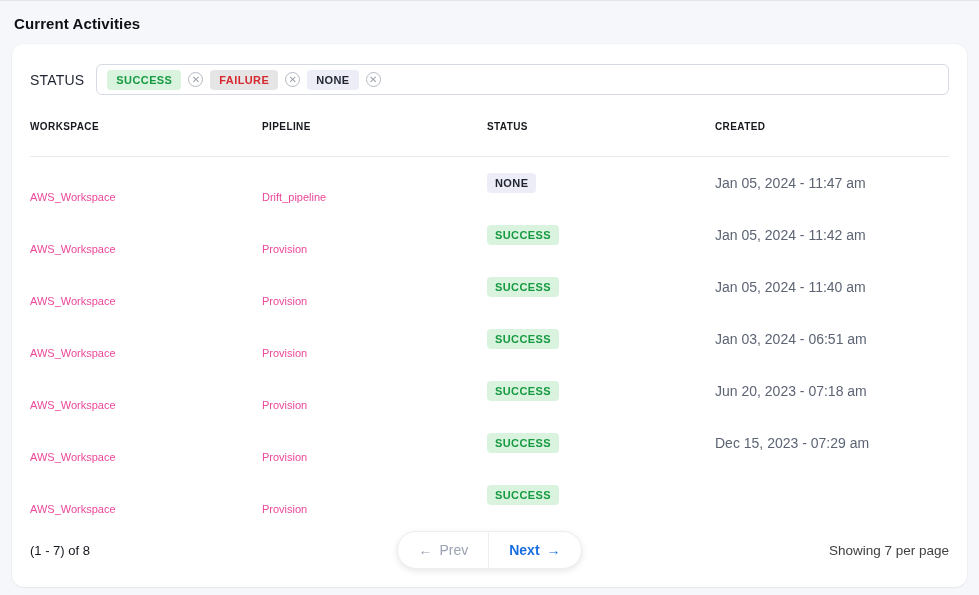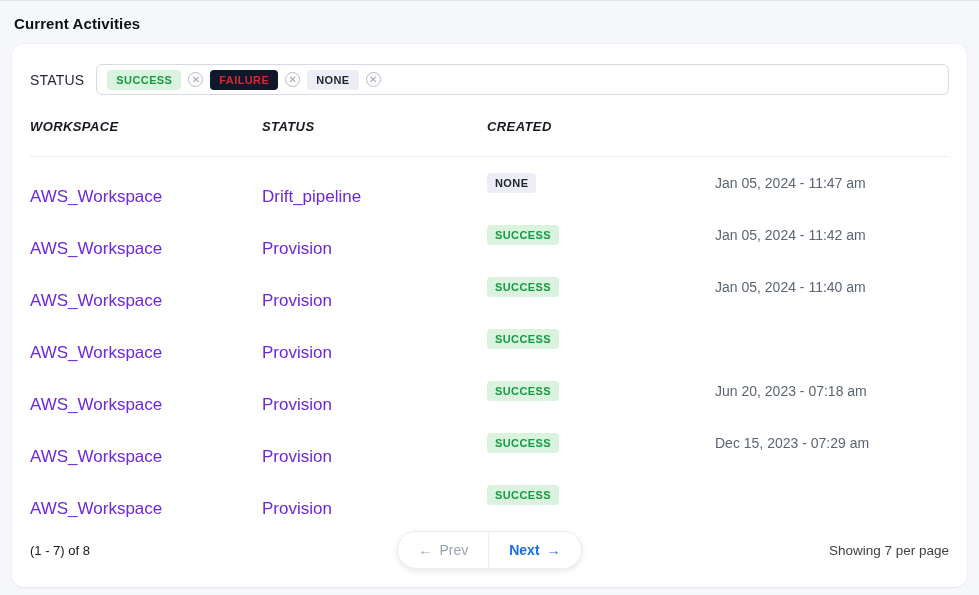--- a/index.html
+++ b/index.html
@@ -55,21 +55,21 @@
   }
   .tag {
     font-size: 11px;
     font-weight: 700;
     letter-spacing: .4px;
     padding: 4px 9px;
     border-radius: 4px;
     white-space: nowrap;
   }
   .tag-success { background: #d9f3de; color: #179a41; }
-  .tag-failure { background: #0f172a; color: #d7282f; }
+  .tag-failure { background: #e5e5e5; color: #d7282f; }
   .tag-none    { background: #ecedf7; color: #1f2430; }
   .tag-remove {
     width: 15px; height: 15px;
     border: 1px solid #b6bac4;
     border-radius: 50%;
     color: #9aa0ab;
     font-size: 10px;
     line-height: 13px;
     text-align: center;
     cursor: pointer;
@@ -81,31 +81,30 @@
     display: grid;
     grid-template-columns: 232px 225px 228px 1fr;
     align-items: center;
   }
   .table-head {
     height: 60px;
     margin-top: 2px;
     border-bottom: 1px solid #e8eaef;
   }
   .th {
-    font-size: 13px;
+    font-size: 10px;
     font-weight: 700;
     color: #16191f;
     letter-spacing: .4px;
     text-transform: uppercase;
-    font-style: italic;
   }
   .table-row { height: 52px; }
   .cell-link {
-    font-size: 17px;
-    color: #6d28d9;
+    font-size: 11px;
+    color: #ec4899;
     text-decoration: none;
     cursor: pointer;
     width: fit-content;
     margin-top: 28px;
   }
   .badge {
     display: inline-block;
     font-size: 11px;
     font-weight: 700;
     letter-spacing: .4px;
@@ -166,20 +165,21 @@
       <span class="tag-remove">✕</span>
       <span class="tag tag-failure">FAILURE</span>
       <span class="tag-remove">✕</span>
       <span class="tag tag-none">NONE</span>
       <span class="tag-remove">✕</span>
     </div>
   </div>
 
   <div class="grid-row table-head">
     <span class="th">WORKSPACE</span>
+    <span class="th">PIPELINE</span>
     <span class="th">STATUS</span>
     <span class="th">CREATED</span>
   </div>
 
   <div class="grid-row table-row">
     <a class="cell-link">AWS_Workspace</a>
     <a class="cell-link">Drift_pipeline</a>
     <span><span class="badge badge-none">NONE</span></span>
     <span class="cell-created">Jan 05, 2024 - 11:47 am</span>
   </div>
@@ -192,20 +192,21 @@
   <div class="grid-row table-row">
     <a class="cell-link">AWS_Workspace</a>
     <a class="cell-link">Provision</a>
     <span><span class="badge badge-success">SUCCESS</span></span>
     <span class="cell-created">Jan 05, 2024 - 11:40 am</span>
   </div>
   <div class="grid-row table-row">
     <a class="cell-link">AWS_Workspace</a>
     <a class="cell-link">Provision</a>
     <span><span class="badge badge-success">SUCCESS</span></span>
+    <span class="cell-created">Jan 03, 2024 - 06:51 am</span>
   </div>
   <div class="grid-row table-row">
     <a class="cell-link">AWS_Workspace</a>
     <a class="cell-link">Provision</a>
     <span><span class="badge badge-success">SUCCESS</span></span>
     <span class="cell-created">Jun 20, 2023 - 07:18 am</span>
   </div>
   <div class="grid-row table-row">
     <a class="cell-link">AWS_Workspace</a>
     <a class="cell-link">Provision</a>

